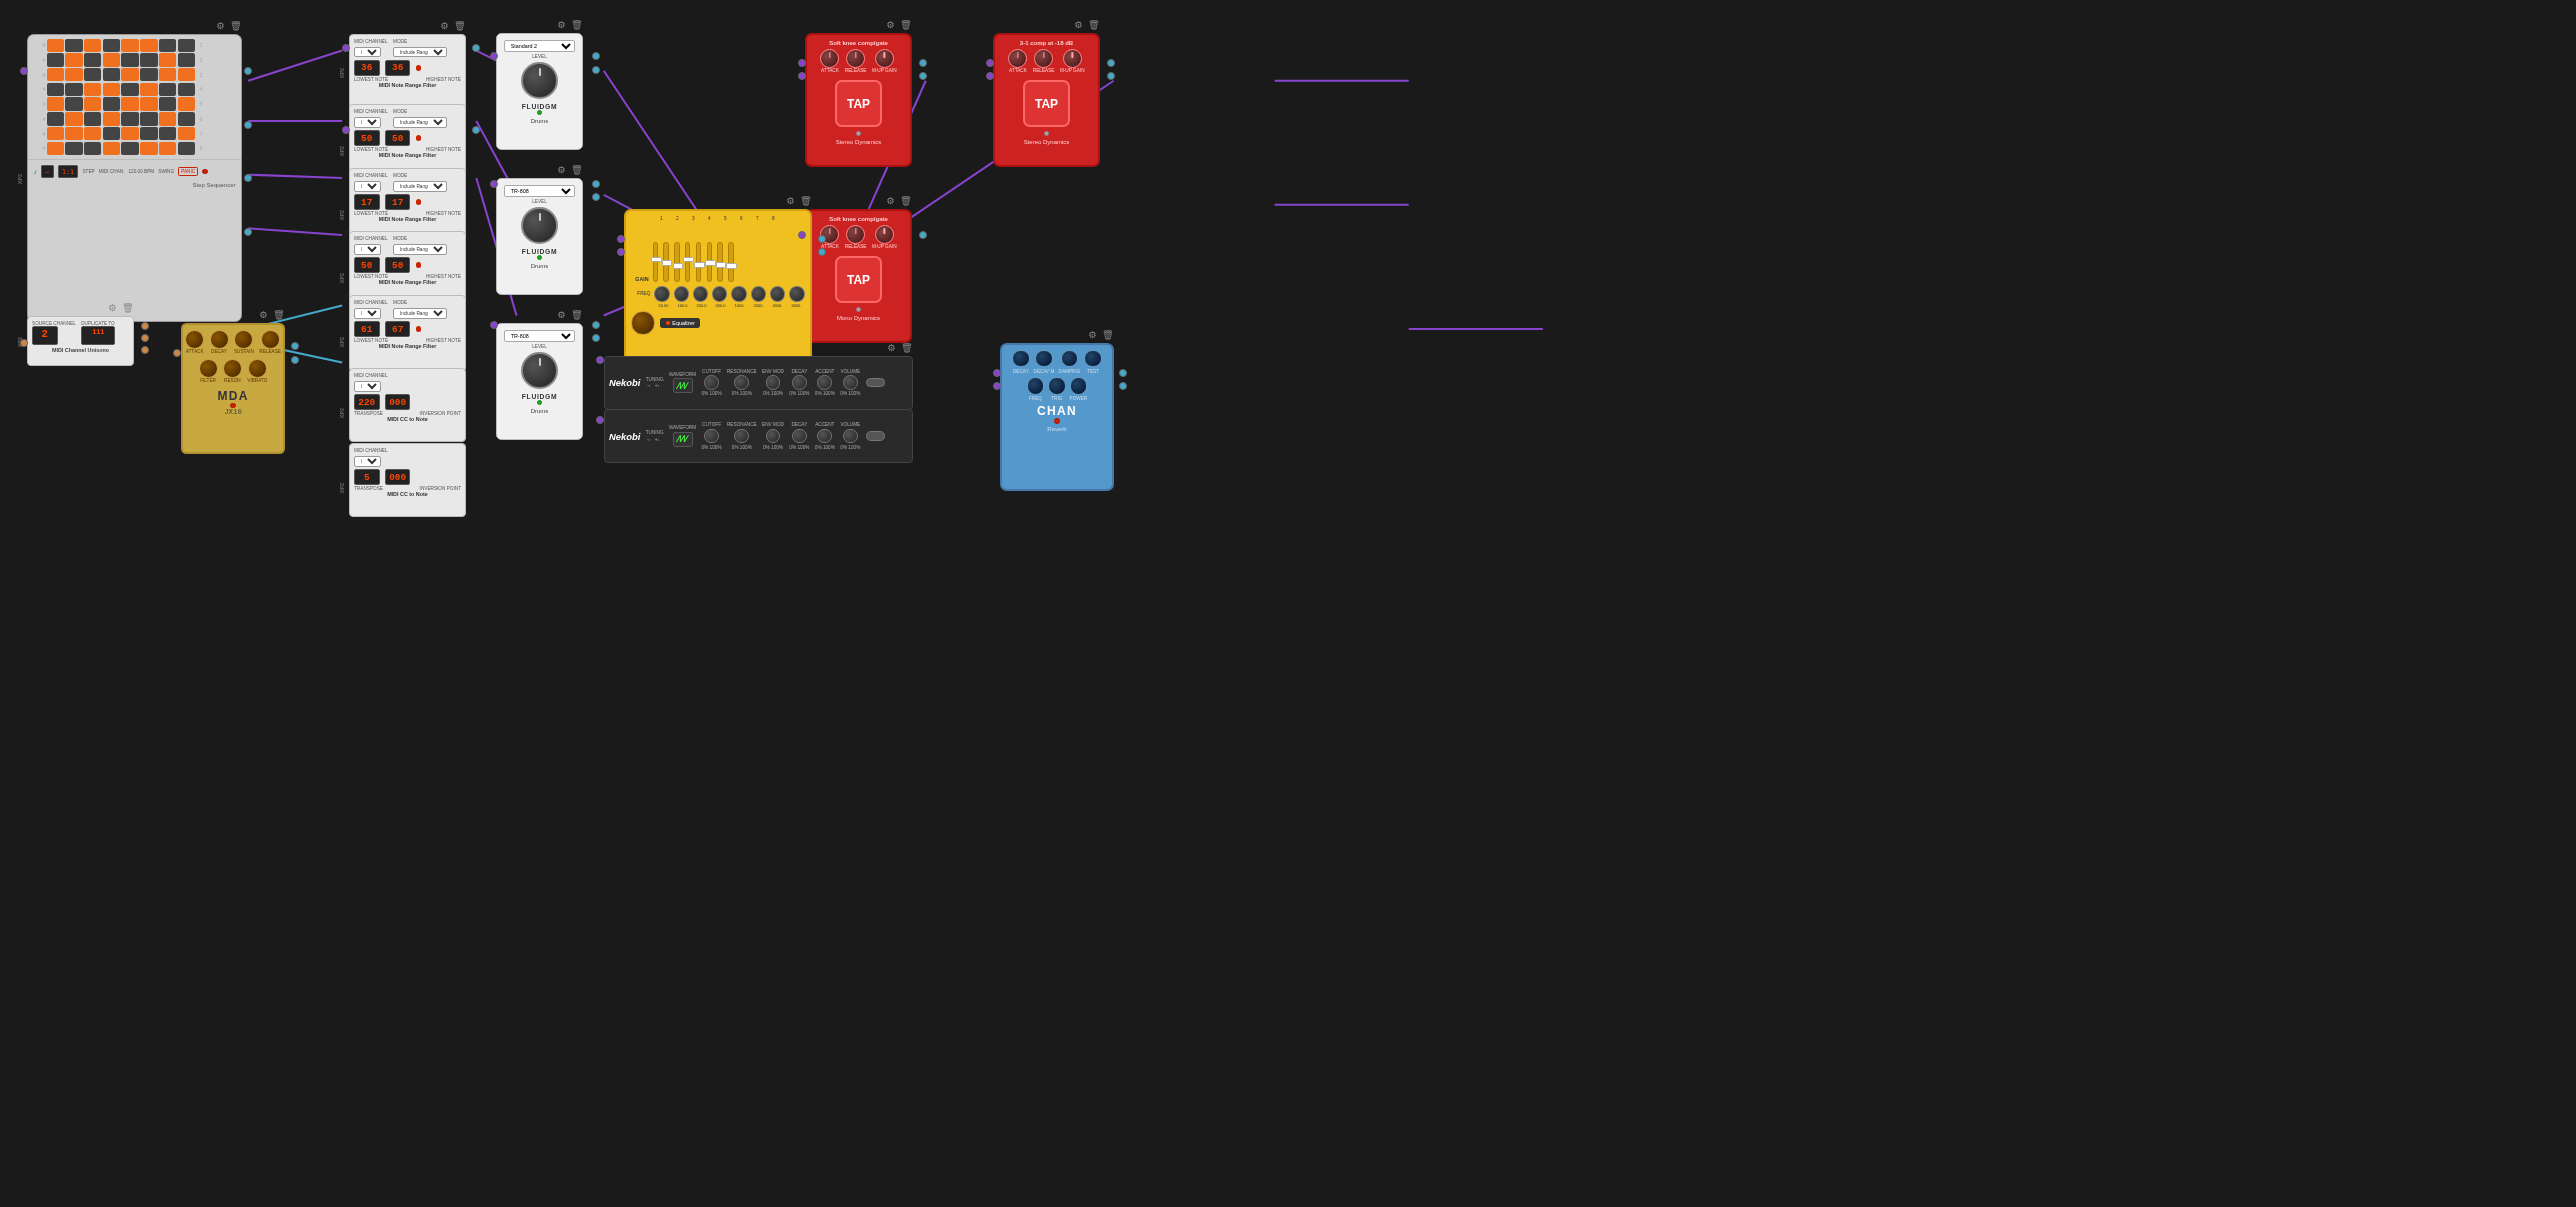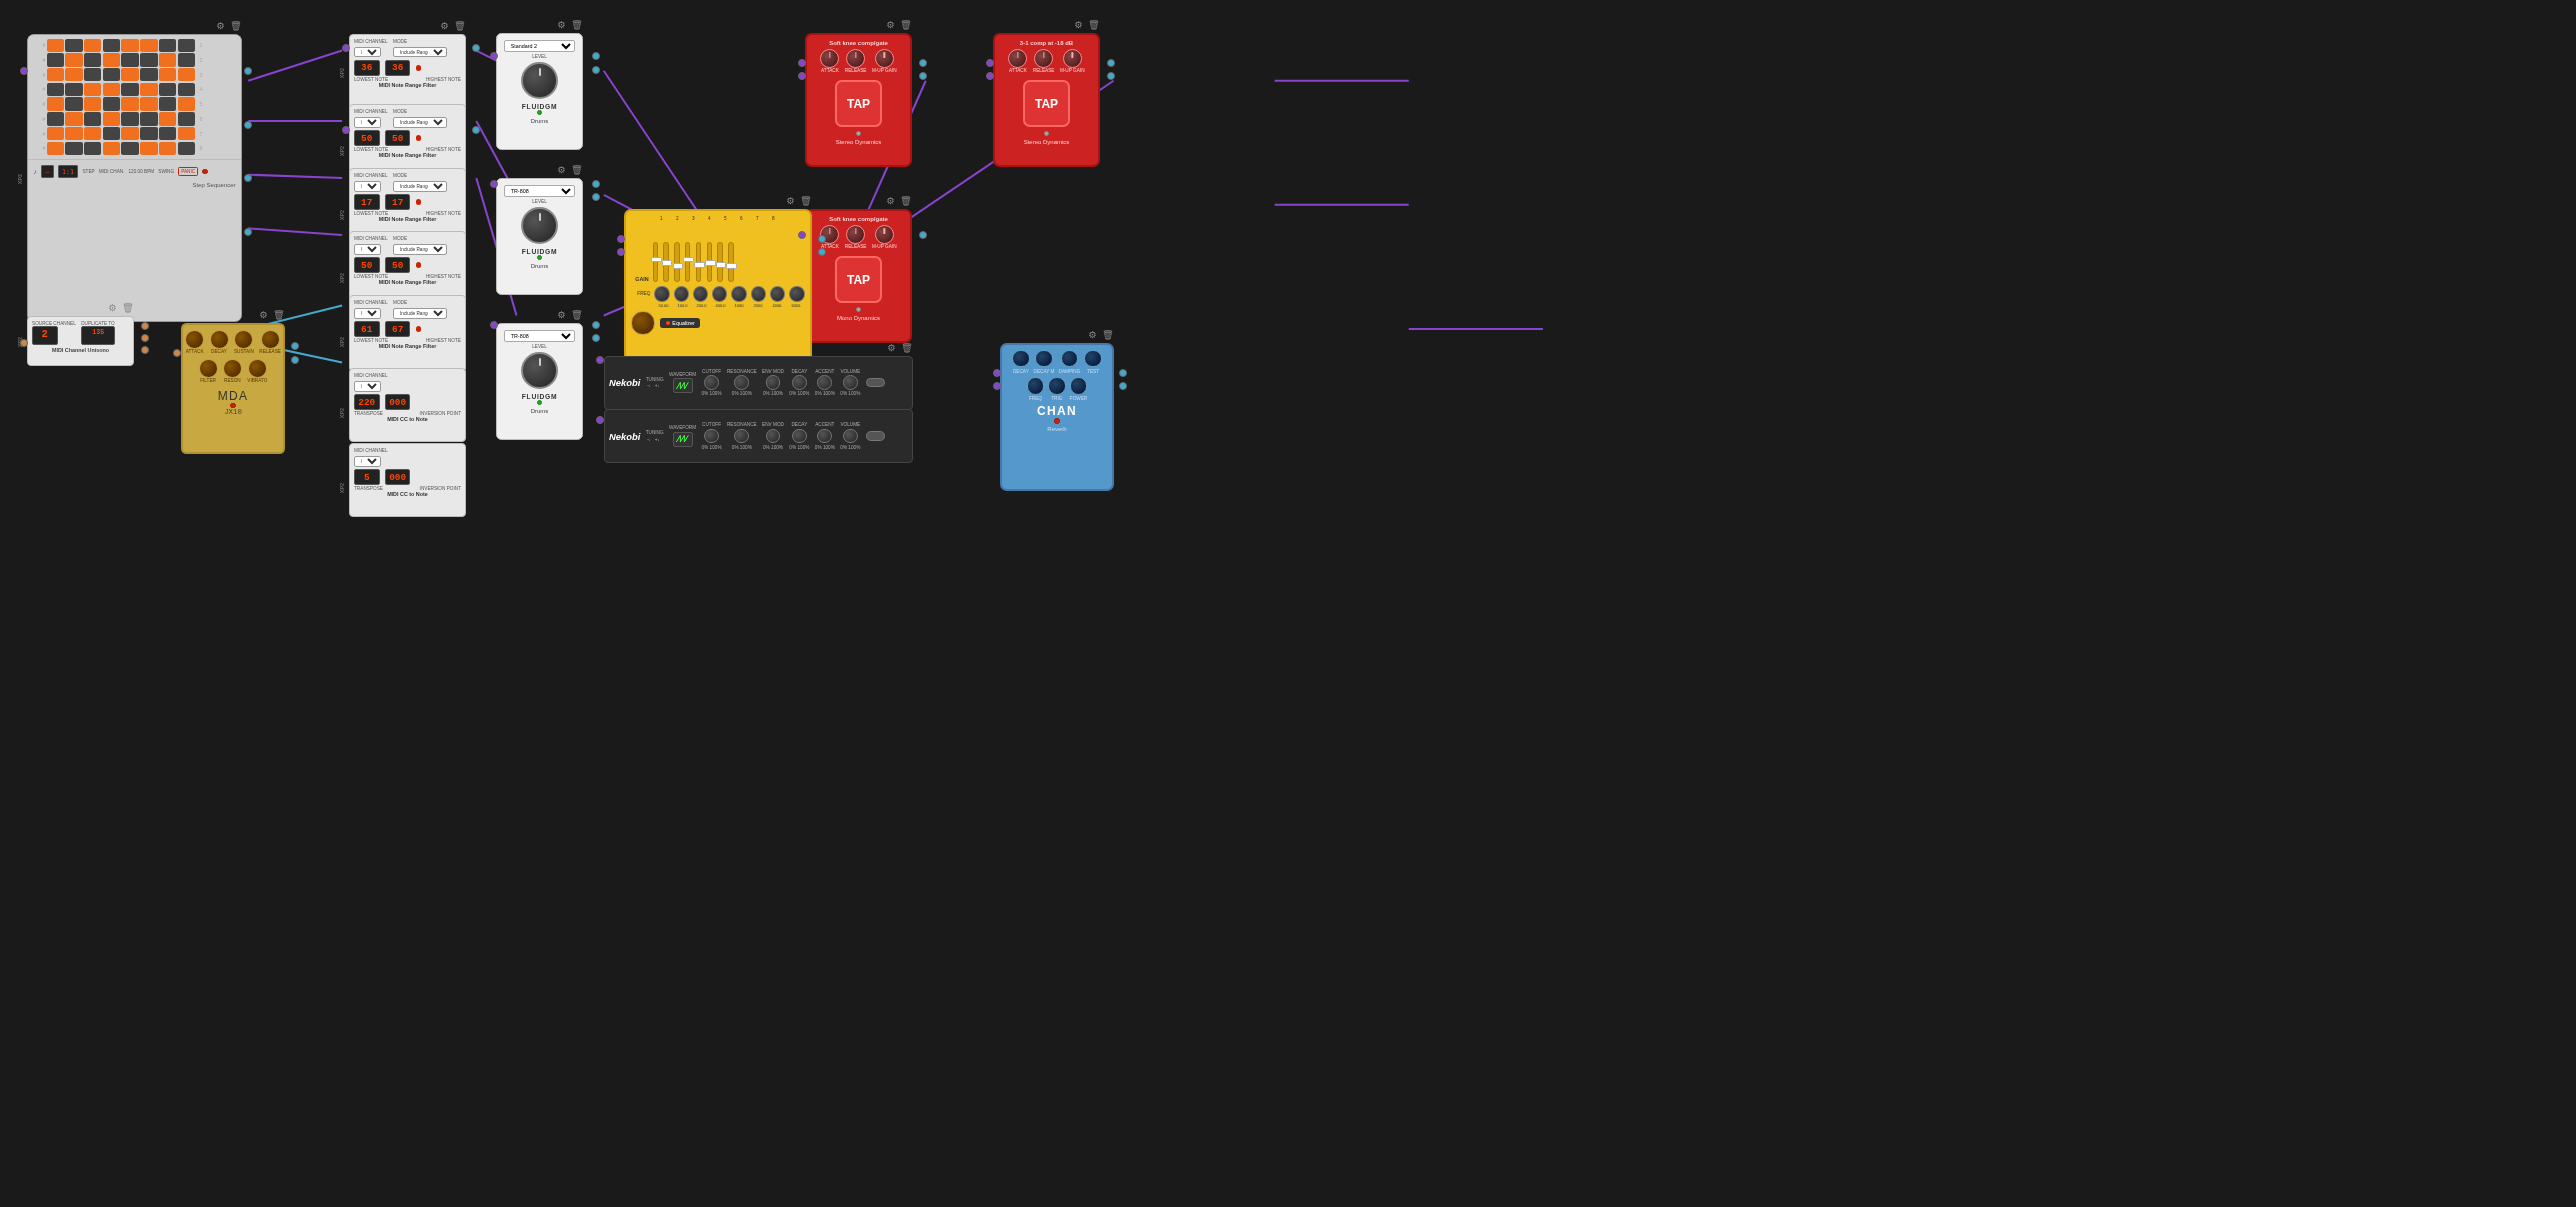--- a/index.html
+++ b/index.html
@@ -384,21 +384,21 @@
     }
 
     .jx10-knob-label {
       font-size: 4.7px;
       color: #5a3a00;
       text-align: center;
     }
 
     .jx10-label {
       font-size: 12px;
-      font-weight: normal;
+      font-weight: bold;
       color: #333;
       letter-spacing: 1.3px;
     }
 
     .jx10-led {
       width: 5.4px;
       height: 5.4px;
       background: #cc2200;
       border-radius: 50%;
       border: 0.7px solid #aa1100;
@@ -1181,21 +1181,21 @@
     <span class="trash-icon">🗑</span>
   </div>
   <div class="midi-unisono">
     <div style="display:flex; gap:5.4px; margin-bottom:2.7px; align-items:center;">
       <div>
         <div class="midi-label">SOURCE CHANNEL</div>
         <div class="midi-display" style="font-size:10.7px; width:21.5px; height:19px;">2</div>
       </div>
       <div>
         <div class="midi-label">DUPLICATE TO</div>
-        <div class="midi-display" style="font-size:6.7px; width:34px; height:19px;">135</div>
+        <div class="midi-display" style="font-size:6.7px; width:34px; height:19px;">111</div>
       </div>
     </div>
     <div style="text-align:center; font-size:5.4px; color:#444; font-weight:bold;">MIDI Channel Unisono</div>
     <div style="position:absolute; left:-12px; top:50%; font-size:5.4px; font-weight:bold; color:#666; transform:rotate(-90deg) translateX(-50%); white-space:nowrap;">XP2</div>
   </div>
 </div>
 
 <div class="module-wrapper" style="left:181px; top:309px;">
   <div style="display:flex; justify-content:flex-end; gap:5.4px; margin-bottom:2.7px;">
     <span class="gear-icon">⚙</span>

